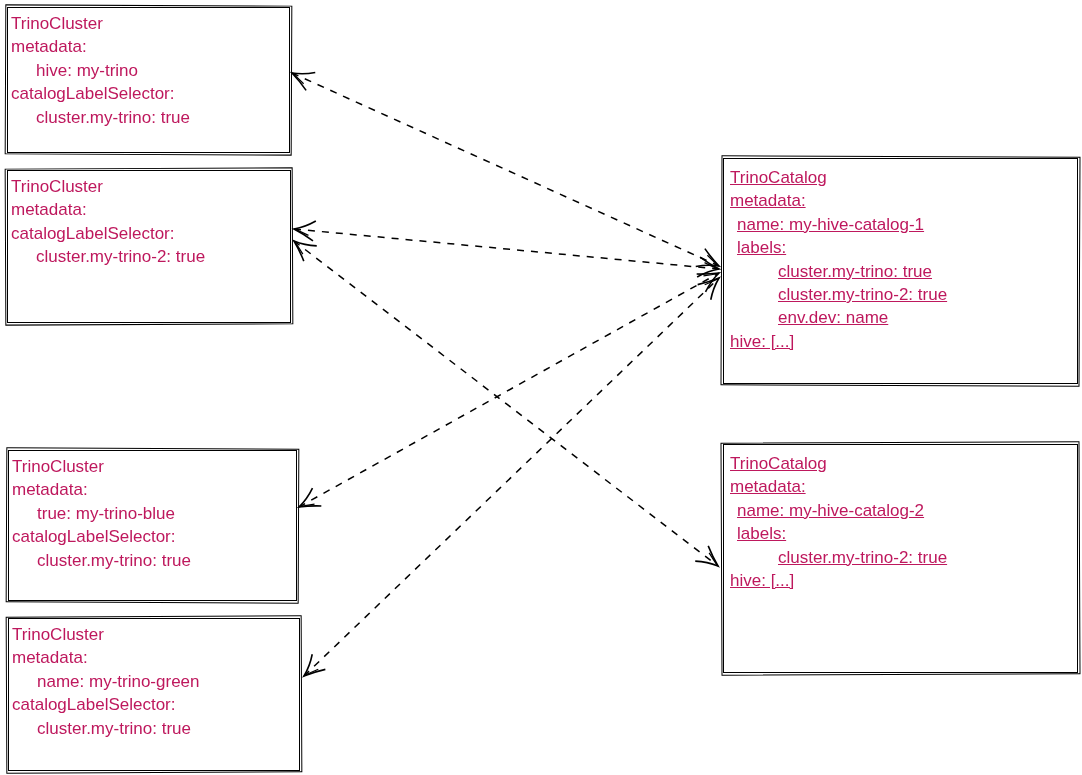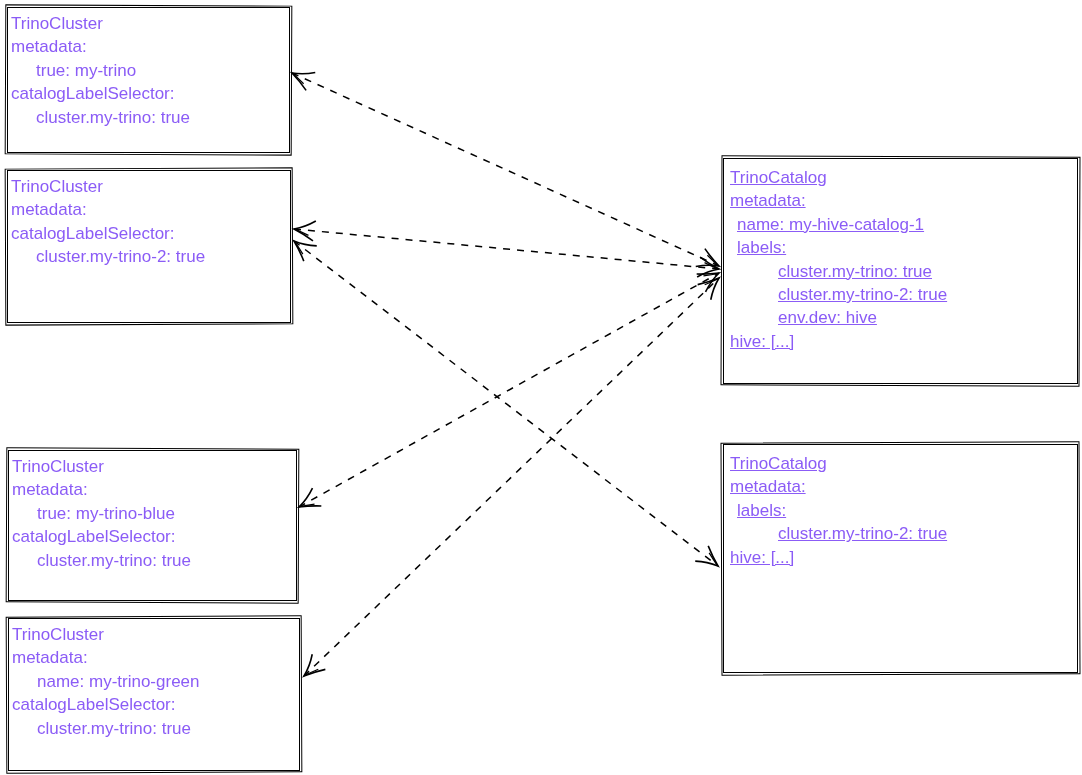--- a/index.html
+++ b/index.html
@@ -7,21 +7,21 @@
     padding: 0;
     background: #ffffff;
   }
   #canvas {
     position: relative;
     width: 1082px;
     height: 775px;
     background: #ffffff;
     overflow: hidden;
     font-family: "Liberation Sans", "DejaVu Sans", sans-serif;
-    color: #8b5cf6;
+    color: #be185d;
     border-radius: 10px;
   }
   
   .node {
     position: absolute;
     box-sizing: border-box;
     border: 1.7px solid #000000;
     background: #ffffff;
     font-size: 17px;
     line-height: 23.4px;
@@ -75,21 +75,21 @@
   }
 </style>
 </head>
 <body>
 
 <div id="canvas">
 
   <div class="node cluster" id="node-cluster-1">
     <div class="ln" data-indent="0">TrinoCluster</div>
     <div class="ln" data-indent="0">metadata:</div>
-    <div class="ln" data-indent="1">true: my-trino</div>
+    <div class="ln" data-indent="1">hive: my-trino</div>
     <div class="ln" data-indent="0">catalogLabelSelector:</div>
     <div class="ln" data-indent="1">cluster.my-trino: true</div>
   </div>
 
   <div class="node cluster alt" id="node-cluster-2">
     <div class="ln" data-indent="0">TrinoCluster</div>
     <div class="ln" data-indent="0">metadata:</div>
     <div class="ln" data-indent="0">catalogLabelSelector:</div>
     <div class="ln" data-indent="1">cluster.my-trino-2: true</div>
   </div>
@@ -110,27 +110,28 @@
     <div class="ln" data-indent="1">cluster.my-trino: true</div>
   </div>
 
   <div class="node catalog" id="node-catalog-1">
     <div class="ln" data-indent="0">TrinoCatalog</div>
     <div class="ln" data-indent="0">metadata:</div>
     <div class="ln" data-indent="1">name: my-hive-catalog-1</div>
     <div class="ln" data-indent="1">labels:</div>
     <div class="ln" data-indent="2">cluster.my-trino: true</div>
     <div class="ln" data-indent="2">cluster.my-trino-2: true</div>
-    <div class="ln" data-indent="2">env.dev: hive</div>
+    <div class="ln" data-indent="2">env.dev: name</div>
     <div class="ln" data-indent="0">hive: [...]</div>
   </div>
 
   <div class="node catalog alt" id="node-catalog-2">
     <div class="ln" data-indent="0">TrinoCatalog</div>
     <div class="ln" data-indent="0">metadata:</div>
+    <div class="ln" data-indent="1">name: my-hive-catalog-2</div>
     <div class="ln" data-indent="1">labels:</div>
     <div class="ln" data-indent="2">cluster.my-trino-2: true</div>
     <div class="ln" data-indent="0">hive: [...]</div>
   </div>
 
   <svg id="edges" viewBox="0 0 1082 775" xmlns="http://www.w3.org/2000/svg">
     <defs>
       <marker id="ah-end" markerWidth="28" markerHeight="28" refX="24" refY="13" orient="auto" markerUnits="userSpaceOnUse">
         <path d="M4,3 Q14,9 24,13 Q13,16 3,23" fill="none" stroke="#000" stroke-width="1.6"></path>
         <path d="M9,8 Q17,11 23,13" fill="none" stroke="#000" stroke-width="1.2"></path>

